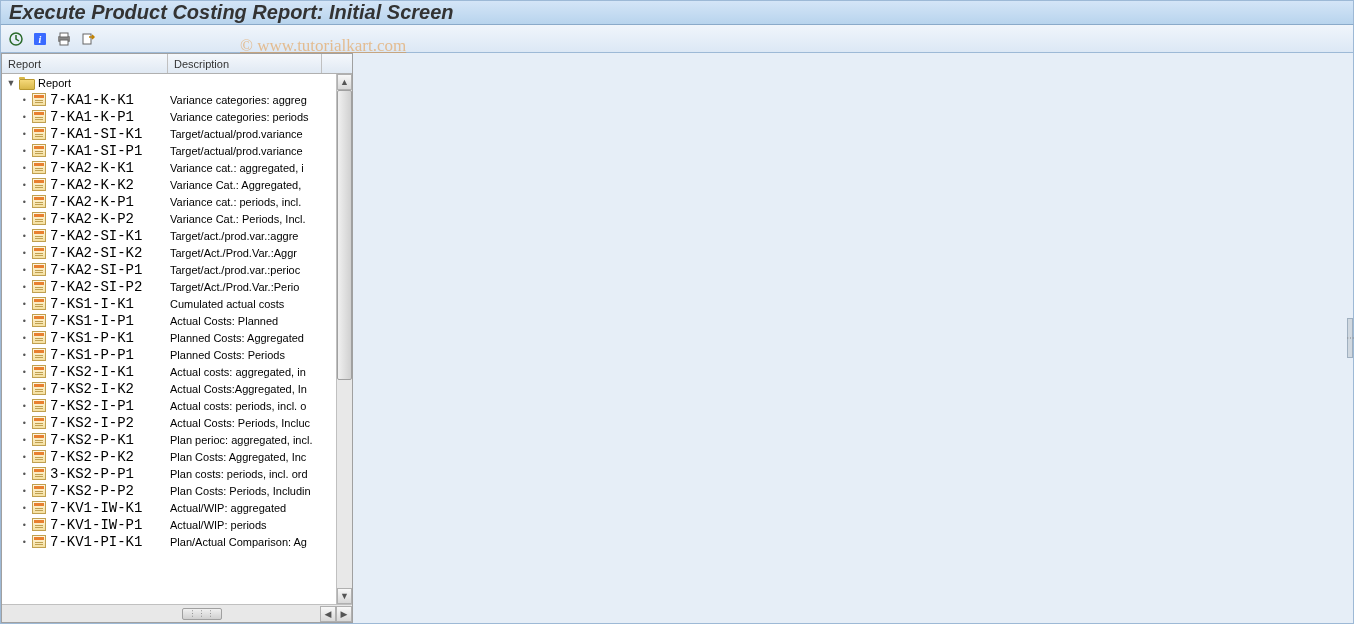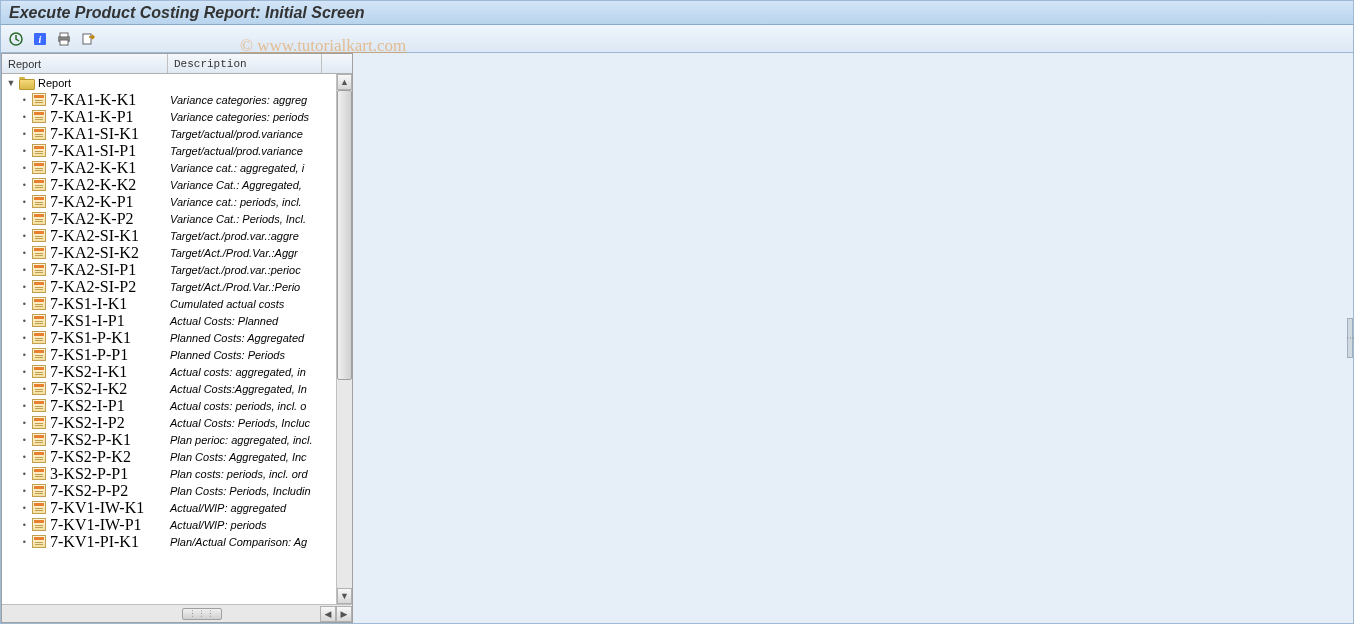--- a/index.html
+++ b/index.html
@@ -12,21 +12,21 @@
       overflow: hidden;
       position: relative;
     }
     .title-bar {
       background: linear-gradient(to bottom, #d4e5f7 0%, #b8d4ed 100%);
       border: 1px solid #9db9d6;
       border-bottom: 1px solid #8aaac9;
       padding: 4px 8px;
       font-weight: bold;
       font-style: italic;
-      font-size: 16px;
+      font-size: 20px;
       color: #333;
       height: 25px;
       display: flex;
       align-items: center;
     }
     .toolbar {
       background: linear-gradient(to bottom, #f0f5fb 0%, #dce8f5 100%);
       border-left: 1px solid #9db9d6;
       border-right: 1px solid #9db9d6;
       border-bottom: 1px solid #9db9d6;
@@ -73,21 +73,21 @@
     }
     .tree-header-col {
       padding: 2px 6px;
       border-right: 1px solid #c0c0c0;
       color: #333;
       font-size: 11px;
       display: flex;
       align-items: center;
     }
     .col-report { width: 166px; }
-    .col-desc { width: 154px; font-family: Liberation Mono, monospace; }
+    .col-desc { width: 154px; }
     .tree-body {
       flex: 1;
       overflow: hidden;
       position: relative;
     }
     .tree-row {
       display: flex;
       height: 17px;
       align-items: center;
       white-space: nowrap;
@@ -163,25 +163,24 @@
       display: flex;
       align-items: center;
       overflow: hidden;
       padding-right: 2px;
     }
     .col2 {
       width: 154px;
       overflow: hidden;
       text-overflow: clip;
       padding-left: 2px;
-      font-style: italic;
     }
     .code-text {
-      font-family: Liberation Serif, serif;
-      font-size: 16px;
+      font-family: Liberation Mono, monospace;
+      font-size: 14px;
       color: #000;
     }
     .scroll-v {
       position: absolute;
       right: 0;
       top: 20px;
       bottom: 18px;
       width: 16px;
       background: #e8e8e8;
       border-left: 1px solid #c0c0c0;

